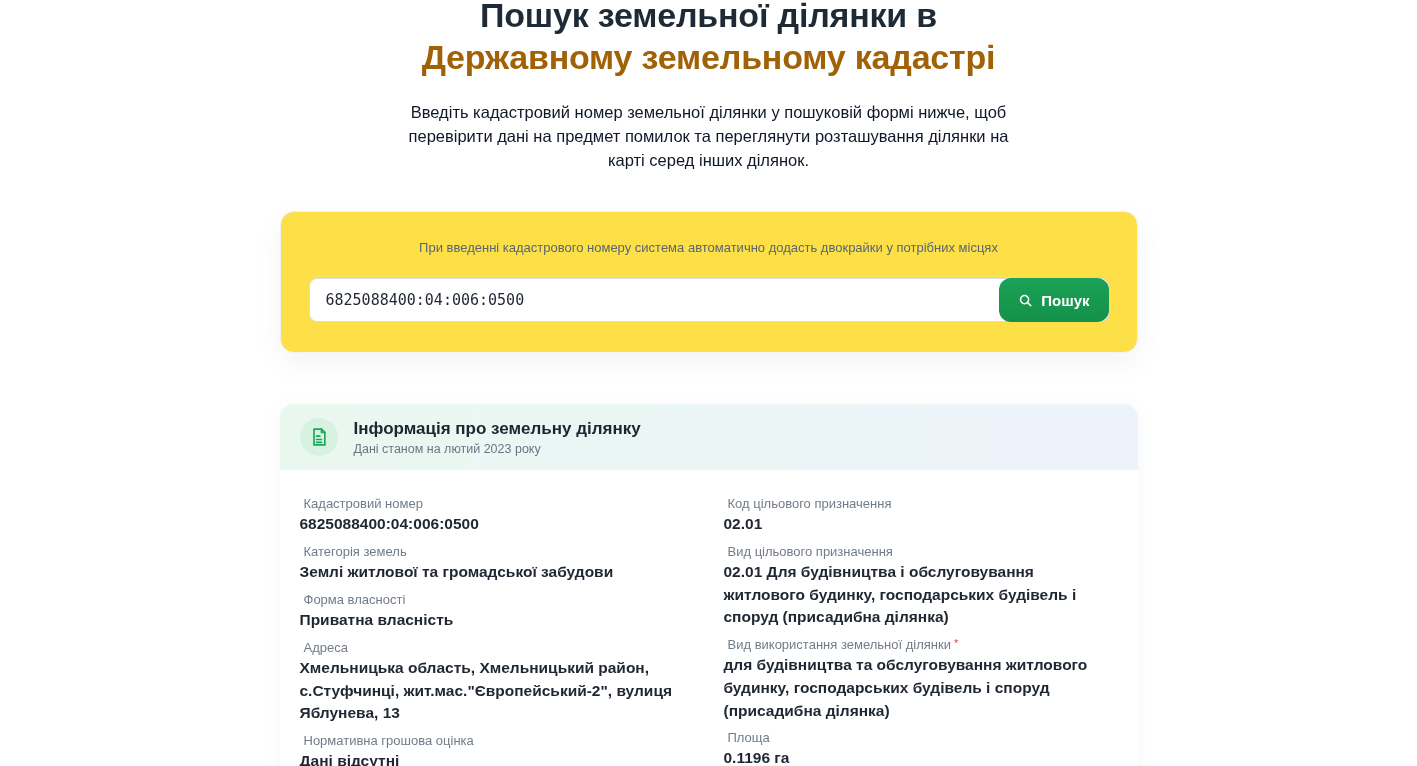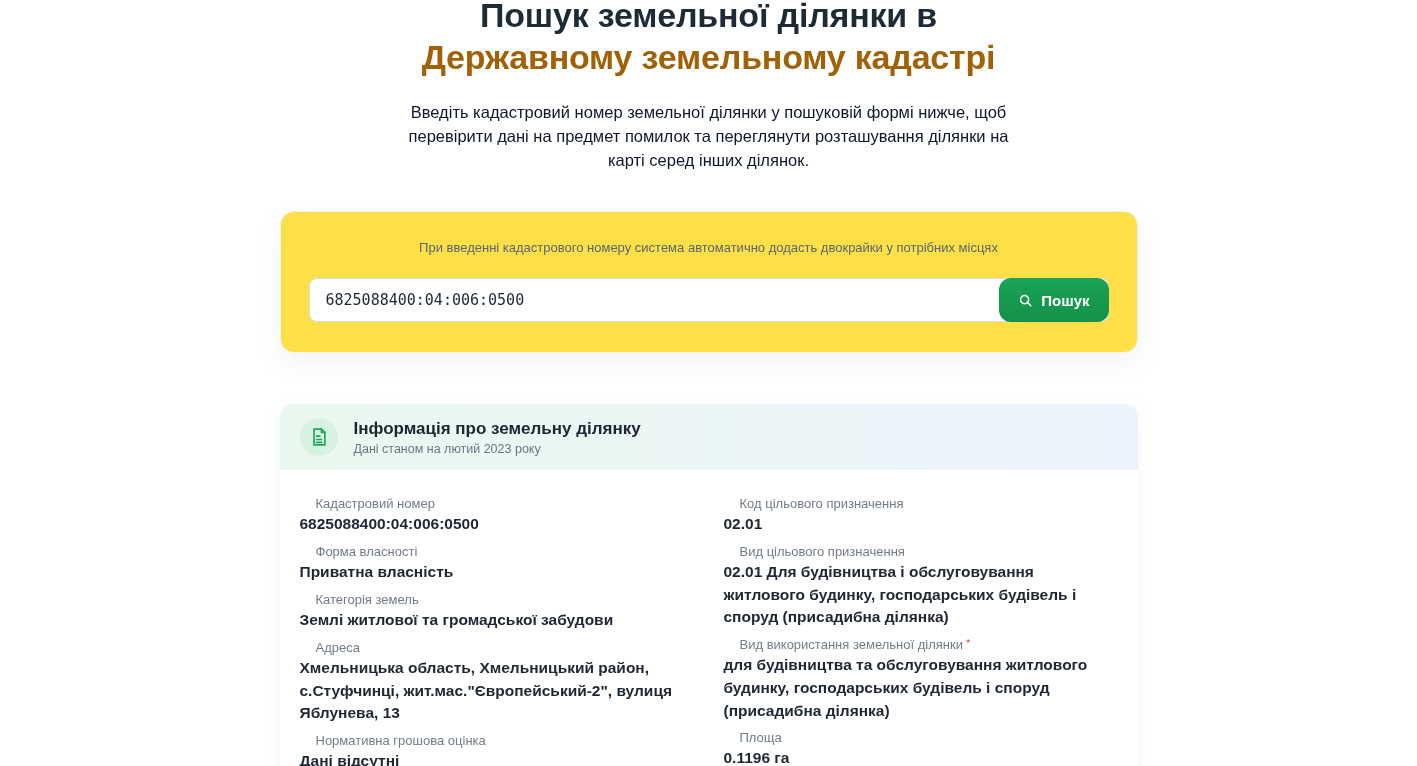--- a/index.html
+++ b/index.html
@@ -127,21 +127,21 @@
 
   .info-body {
     display: flex;
     gap: 30px;
     padding: 26px 20px 0;
   }
   .col { flex: 1 1 0; min-width: 0; }
 
   .field { margin-bottom: 8px; }
   .field-label {
-    margin: 0 16px 1px;
+    margin: 0 4px 1px;
     font-size: 13px;
     line-height: 1.25;
     color: #717c88;
   }
   .field-value {
     margin: 0;
     font-size: 15.5px;
     line-height: 1.46;
     font-weight: 700;
     color: #1f2733;
@@ -199,28 +199,28 @@
     </header>
 
     <div class="info-body">
 
       <div class="col">
         <div class="field">
           <p class="field-label">Кадастровий номер</p>
           <p class="field-value">6825088400:04:006:0500</p>
         </div>
         <div class="field">
+          <p class="field-label">Категорія земель</p>
+          <p class="field-value">Землі житлової та громадської забудови</p>
+        </div>
+        <div class="field">
           <p class="field-label">Форма власності</p>
           <p class="field-value">Приватна власність</p>
         </div>
         <div class="field">
-          <p class="field-label">Категорія земель</p>
-          <p class="field-value">Землі житлової та громадської забудови</p>
-        </div>
-        <div class="field">
           <p class="field-label">Адреса</p>
           <p class="field-value">Хмельницька область, Хмельницький район, с.Стуфчинці, жит.мас."Європейський-2", вулиця Яблунева, 13</p>
         </div>
         <div class="field">
           <p class="field-label">Нормативна грошова оцінка</p>
           <p class="field-value">Дані відсутні</p>
         </div>
       </div>
 
       <div class="col">

